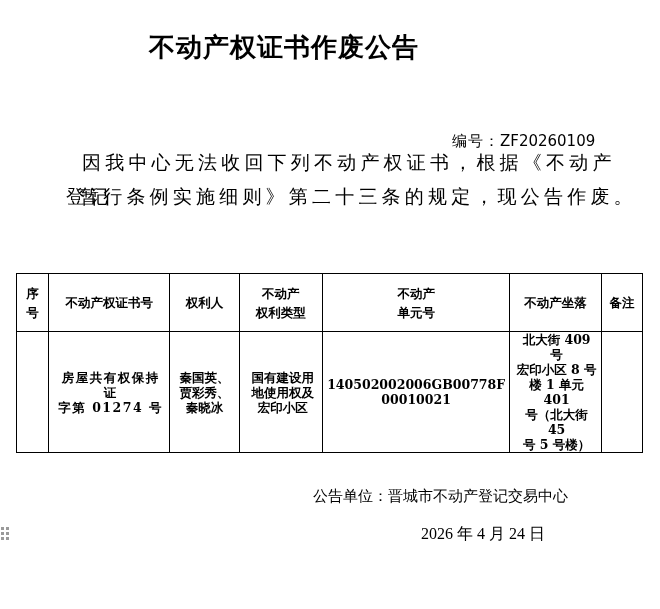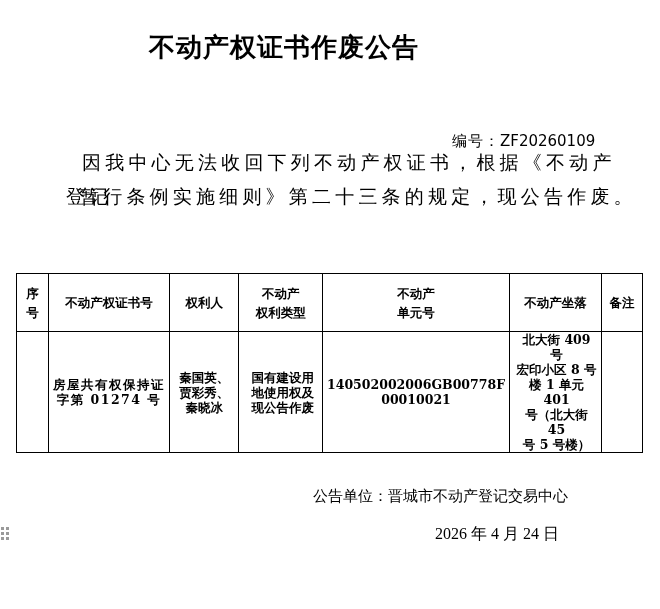--- a/index.html
+++ b/index.html
@@ -15,21 +15,21 @@
   .para2 { position: absolute; left: 80px; top: 179px; font-size: 19px; line-height: 34px; letter-spacing: 4.2px; }
   table.cert { position: absolute; left: 16px; top: 273px; border-collapse: collapse; width: 627px;
                font-family: "DejaVu Serif", "Liberation Serif", serif; font-weight: bold; font-size: 12.5px; }
   table.cert th, table.cert td { border: 1.5px solid #000; padding: 0 4px; text-align: center; vertical-align: middle; }
   table.cert thead tr { height: 58px; }
   table.cert tbody tr { height: 110px; }
   table.cert th { font-weight: bold; line-height: 19px; }
   table.cert td { line-height: 15px; }
   td.left { text-align: left; }
   .footer-unit { position: absolute; left: 313px; top: 487px; font-size: 15px; }
-  .footer-date { position: absolute; left: 435px; top: 524px; font-size: 16px;
+  .footer-date { position: absolute; left: 421px; top: 524px; font-size: 16px;
                  font-family: "Liberation Serif", "DejaVu Serif", serif; }
   .handle { position: absolute; left: 1px; top: 527px; width: 10px; height: 16px; }
   .handle span { position: absolute; width: 3px; height: 3px; background: #9a9a9a; }
 </style>
 </head>
 <body>
 
 <div class="title">不动产权证书作废公告</div>
 
 <div class="docno">
@@ -60,28 +60,28 @@
       <th><span>权利人</span></th>
       <th><span>不动产</span><br><span>权利类型</span></th>
       <th><span>不动产</span><br><span>单元号</span></th>
       <th><span>不动产坐落</span></th>
       <th><span>备注</span></th>
     </tr>
   </thead>
   <tbody>
     <tr>
       <td></td>
-      <td class="left" style="letter-spacing:1.5px;">
+      <td class="left" style="padding-left:7px;letter-spacing:1.5px;">
         <span>房屋共有权保持证</span><br><span>字第 01274 号</span>
       </td>
       <td class="left">
         <span>秦国英、</span><br><span>贾彩秀、</span><br><span>秦晓冰</span>
       </td>
       <td class="left" style="padding-left:8px;margin-left:32px;">
-        <span>国有建设用</span><br><span>地使用权及</span><br><span>现公告作废</span>
+        <span>国有建设用</span><br><span>地使用权及</span><br><span>宏印小区</span>
       </td>
       <td>
         <span>140502002006GB00778F</span><br><span>00010021</span>
       </td>
       <td class="left" style="padding-left:6px;">
         <span>北大街 409 号</span><br><span>宏印小区 8 号</span><br><span>楼 1 单元 401</span><br><span>号（北大街 45</span><br><span>号 5 号楼）</span>
       </td>
       <td></td>
     </tr>
   </tbody>

